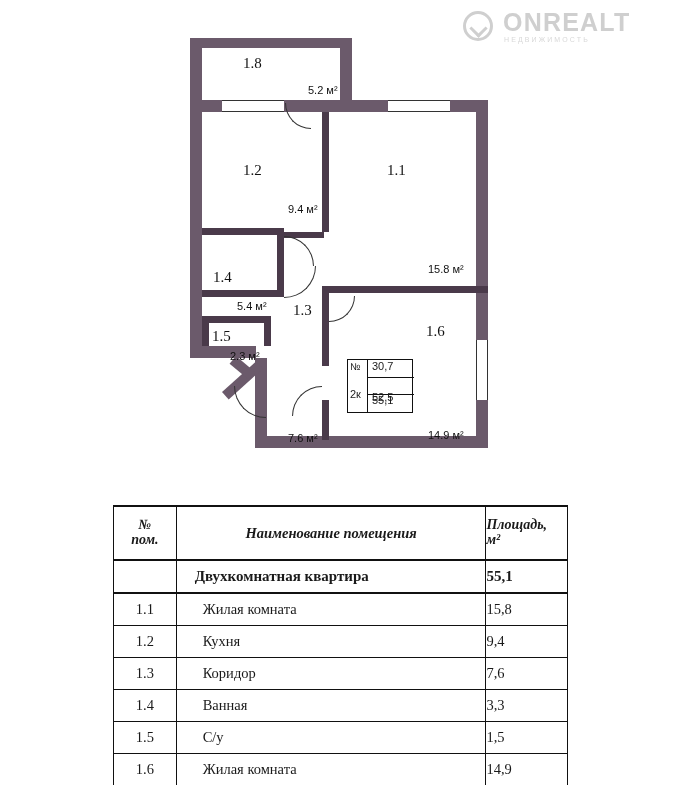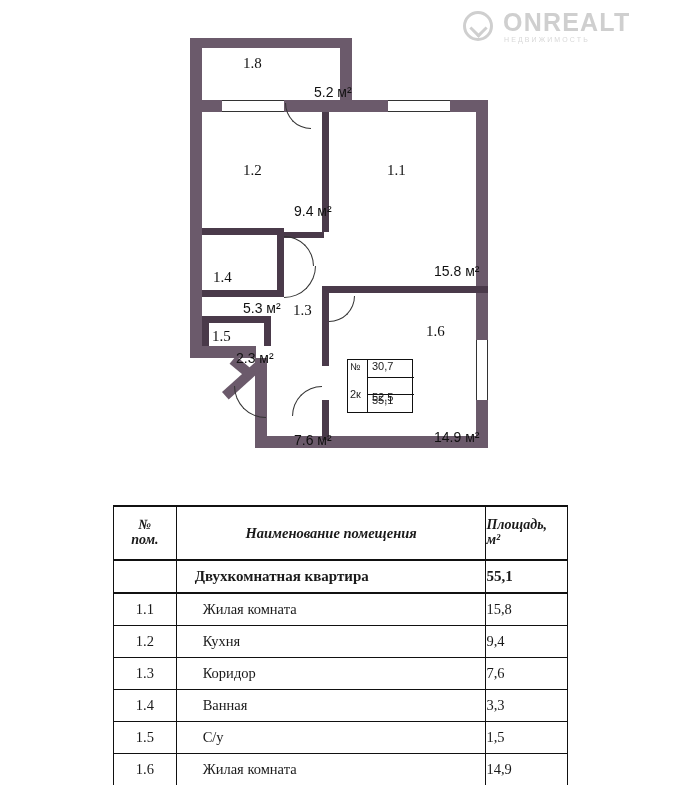--- a/index.html
+++ b/index.html
@@ -86,24 +86,23 @@
   .room-label {
     position: absolute;
     font-family: "Liberation Serif", serif;
     font-size: 15px;
     color: #111;
     white-space: nowrap;
   }
   .area-label {
     position: absolute;
     font-family: "Liberation Sans", sans-serif;
-    font-size: 14px;
+    font-size: 11px;
     color: #111;
     white-space: nowrap;
-    margin-left: 6px;
   }
   .door-arc {
     position: absolute;
     border: 1px solid #333;
     border-radius: 0;
     box-sizing: border-box;
     background: transparent;
   }
   .win {
     position: absolute;
@@ -246,21 +245,21 @@
   <div class="room-label" style="left:243px; top:162px;">1.2</div>
   <div class="room-label" style="left:387px; top:162px;">1.1</div>
   <div class="room-label" style="left:213px; top:269px;">1.4</div>
   <div class="room-label" style="left:293px; top:302px;">1.3</div>
   <div class="room-label" style="left:212px; top:328px;">1.5</div>
   <div class="room-label" style="left:426px; top:323px;">1.6</div>
 
   <div class="area-label" style="left:308px; top:84px;">5.2 м²</div>
   <div class="area-label" style="left:288px; top:203px;">9.4 м²</div>
   <div class="area-label" style="left:428px; top:263px;">15.8 м²</div>
-  <div class="area-label" style="left:237px; top:300px;">5.3 м²</div>
+  <div class="area-label" style="left:237px; top:300px;">5.4 м²</div>
   <div class="area-label" style="left:288px; top:432px;">7.6 м²</div>
   <div class="area-label" style="left:230px; top:350px;">2.3 м²</div>
   <div class="area-label" style="left:428px; top:429px;">14.9 м²</div>
 
   <div id="stamp">
     <div class="sp-col-l"></div>
     <div class="sp-l1">№</div>
     <div class="sp-l2">2к</div>
     <div class="sp-hr1"></div>
     <div class="sp-hr2"></div>

